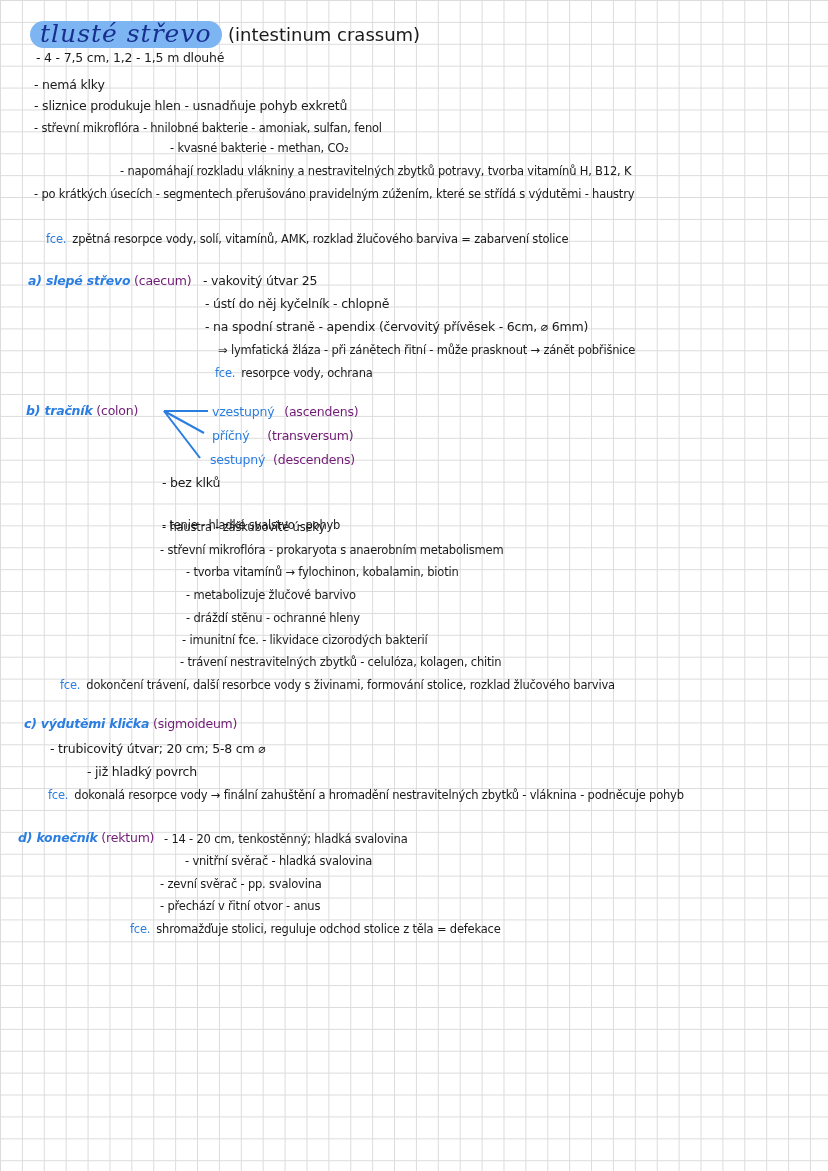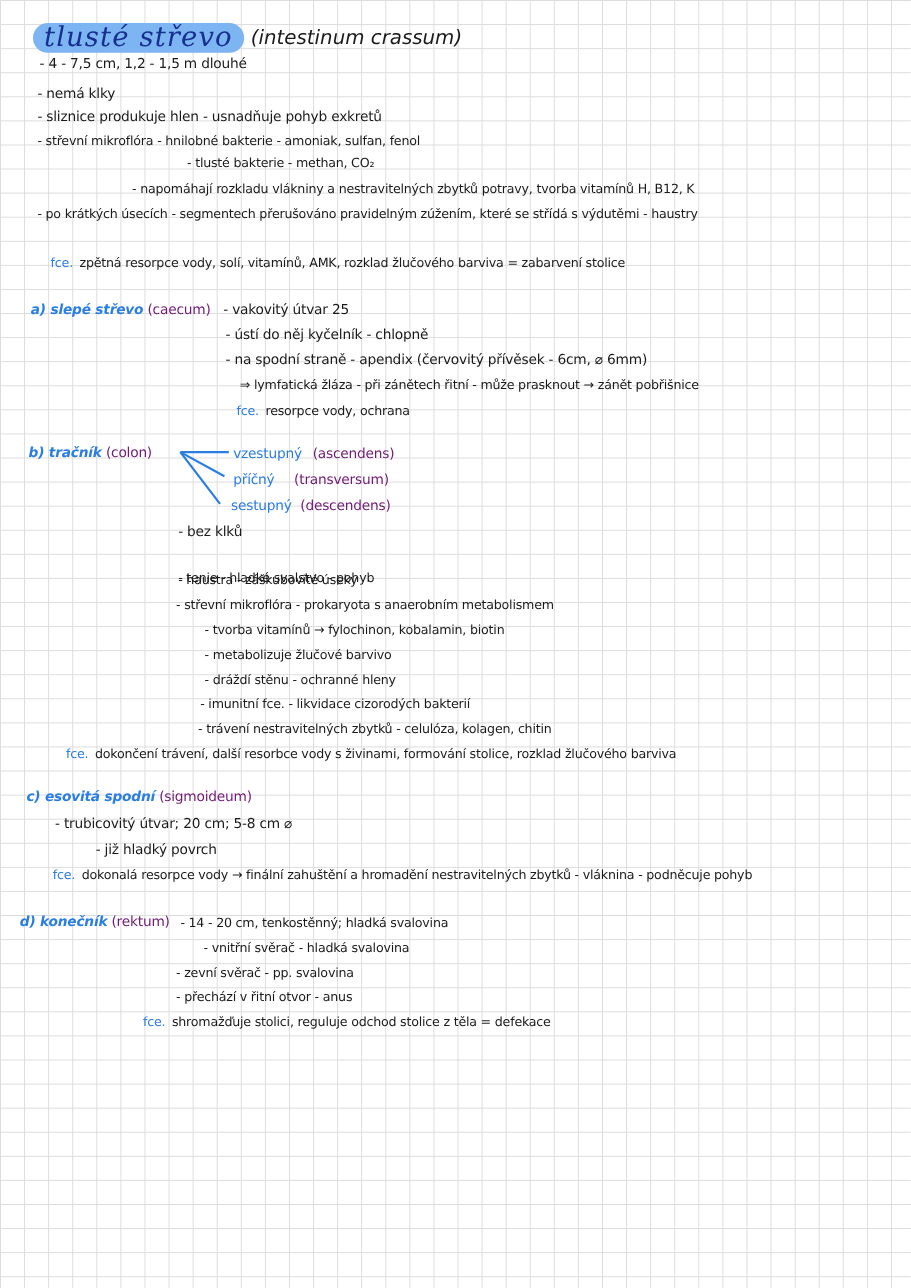--- a/index.html
+++ b/index.html
@@ -44,42 +44,41 @@
     line-height: 30px;
     color: #17308f;
     letter-spacing: 1px;
     white-space: nowrap;
   }
   .title-latin {
     position: absolute;
     left: 228px; top: 22px;
     font-size: 18px;
     line-height: 26px;
-    font-style: italic;
     white-space: nowrap;
     color: #1a1a1a;
   }
   .sec {
     font-style: italic;
     font-weight: bold;
   }
   svg.branch { position: absolute; left: 0; top: 0; }
 </style>
 </head>
 <body>
 
 <div class="title-pill"></div>
 <div class="title">tlusté střevo</div>
 <div class="title-latin">(intestinum crassum)</div>
 
 <div class="ln" style="left:36px;top:50px;">- 4 - 7,5 cm, 1,2 - 1,5 m dlouhé</div>
 <div class="ln" style="left:34px;top:77px;">- nemá klky</div>
 <div class="ln" style="left:34px;top:98px;">- sliznice produkuje hlen - usnadňuje pohyb exkretů</div>
 <div class="ln sm" style="left:34px;top:120px;">- střevní mikroflóra - hnilobné bakterie - amoniak, sulfan, fenol</div>
-<div class="ln sm" style="left:170px;top:140px;">- tlusté bakterie - methan, CO₂</div>
+<div class="ln sm" style="left:170px;top:140px;">- kvasné bakterie - methan, CO₂</div>
 <div class="ln sm" style="left:120px;top:163px;">- napomáhají rozkladu vlákniny a nestravitelných zbytků potravy, tvorba vitamínů H, B12, K</div>
 <div class="ln sm" style="left:34px;top:186px;">- po krátkých úsecích - segmentech přerušováno pravidelným zúžením, které se střídá s výdutěmi - haustry</div>
 
 <div class="ln sm" style="left:46px;top:231px;">
   <span class="fce">fce.</span><span>zpětná resorpce vody, solí, vitamínů, AMK, rozklad žlučového barviva = zabarvení stolice</span>
 </div>
 
 <div class="ln" style="left:28px;top:273px;">
   <span class="blue sec">a) slepé střevo</span>
   <span class="gray">(caecum)</span>
@@ -123,21 +122,21 @@
 <div class="ln sm" style="left:186px;top:564px;">- tvorba vitamínů → fylochinon, kobalamin, biotin</div>
 <div class="ln sm" style="left:186px;top:587px;">- metabolizuje žlučové barvivo</div>
 <div class="ln sm" style="left:186px;top:610px;">- dráždí stěnu - ochranné hleny</div>
 <div class="ln sm" style="left:182px;top:632px;">- imunitní fce. - likvidace cizorodých bakterií</div>
 <div class="ln sm" style="left:180px;top:654px;">- trávení nestravitelných zbytků - celulóza, kolagen, chitin</div>
 <div class="ln sm" style="left:60px;top:677px;">
   <span class="fce">fce.</span><span>dokončení trávení, další resorbce vody s živinami, formování stolice, rozklad žlučového barviva</span>
 </div>
 
 <div class="ln" style="left:24px;top:716px;">
-  <span class="blue sec">c) esovitá spodní</span>
+  <span class="blue sec">c) výdutěmi klička</span>
   <span class="gray">(sigmoideum)</span>
 </div>
 <div class="ln" style="left:50px;top:741px;">- trubicovitý útvar; 20 cm; 5-8 cm ⌀</div>
 <div class="ln" style="left:50px;top:764px;margin-left:37px;">- již hladký povrch</div>
 <div class="ln sm" style="left:48px;top:787px;">
   <span class="fce">fce.</span><span>dokonalá resorpce vody → finální zahuštění a hromadění nestravitelných zbytků - vláknina - podněcuje pohyb</span>
 </div>
 
 <div class="ln" style="left:18px;top:830px;">
   <span class="blue sec">d) konečník</span>

